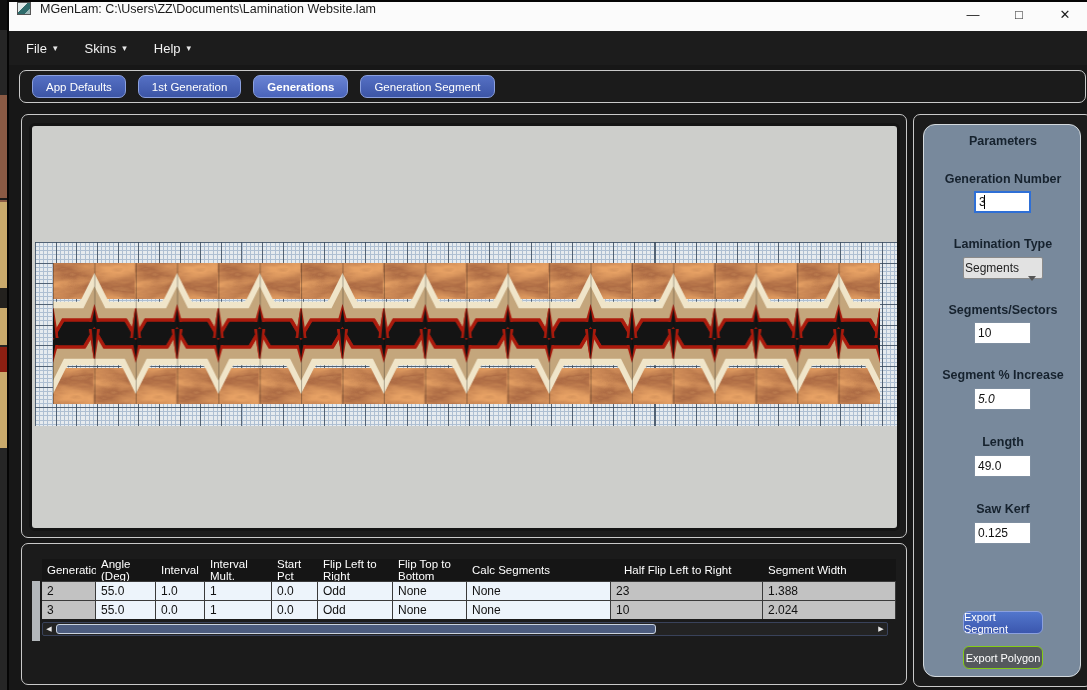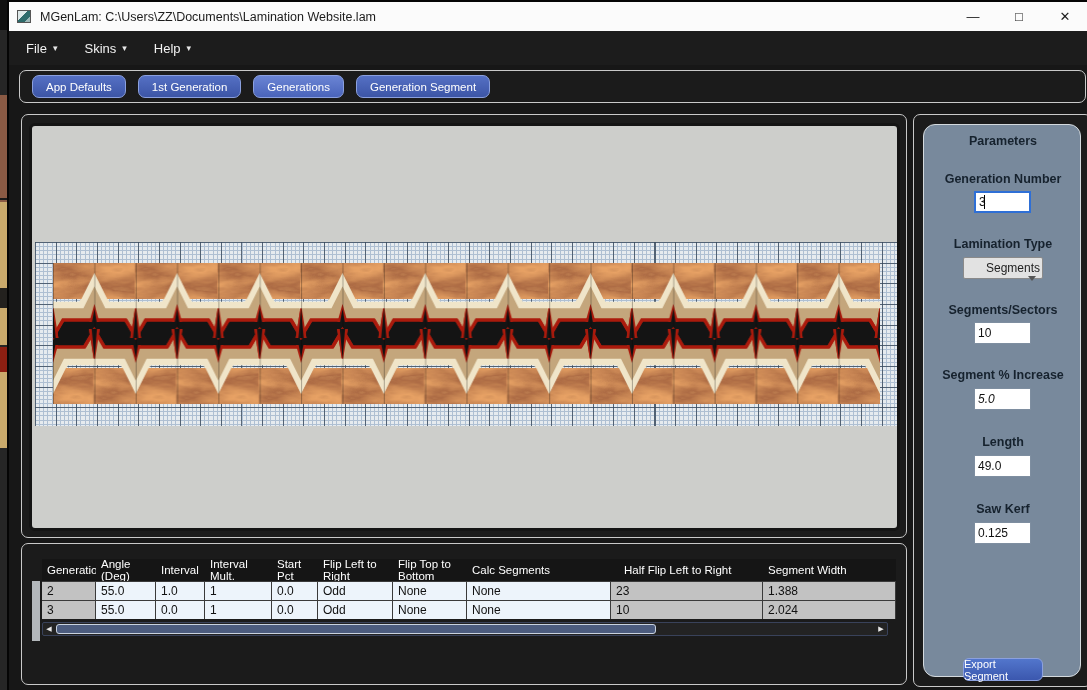--- a/index.html
+++ b/index.html
@@ -9,41 +9,41 @@
 
   
   #bg-sliver { left:0; top:30px; width:7px; height:660px; background:#262626; }
   .sl { position:absolute; left:0; width:7px; }
 
   
   #win { left:7px; top:0; width:1080px; height:690px; background:#171717;
          border-top:2px solid #050505; border-left:2px solid #050505; }
 
   #titlebar { left:0; top:0; width:1078px; height:29px; background:#fbfbfb;
-              display:flex; align-items:center; }
+              display:flex; align-items:flex-start; }
   #app-icon { width:14px; height:13px; margin-left:8px; border:1px solid #555;
               background:linear-gradient(135deg,#dfe9e9 0 40%,#2e6b6b 40% 75%,#9db8b8 75%); }
   #title-text { margin-left:9px; font-size:12.5px; color:#1c1c1c; }
   #win-controls { margin-left:auto; display:flex; align-items:center; gap:14px; margin-right:6px; }
   .wbtn { width:32px; height:25px; display:flex; align-items:center; justify-content:center;
           color:#1a1a1a; font-size:13px; }
 
   #menubar { left:0; top:29px; width:1078px; height:34px; background:#1c1c1c;
              display:flex; align-items:center; gap:27px; padding-left:17px; }
   .menu-item { color:#f2f2f2; font-size:13px; display:flex; align-items:center; gap:6px; cursor:default; }
   .caret { font-size:9px; color:#e8e8e8; }
 
   .groupbox { border:1px solid #c9c9c9; border-radius:7px; background:#1b1b1b; }
 
   #toolbar { left:10px; top:68px; width:1067px; height:33px; display:flex;
              align-items:center; gap:12px; padding-left:12px; }
   .tbtn { height:23px; padding:0 13px; border-radius:7px; color:#fff; font-size:11.5px;
           border:1px solid #8ba0de; background:linear-gradient(#5570c4,#3c55a6);
           display:flex; align-items:center; }
-  .tbtn.active { background:linear-gradient(#6a84d4,#4a64ba); }
+  .tbtn.active { background:linear-gradient(#6a84d4,#4a64ba);font-weight:bold; }
 
   #preview-box { left:12px; top:112px; width:886px; height:424px; }
   #preview-area { left:20px; top:121px; width:871px; height:408px; background:#cdcecb;
                   border:3px solid #141414; border-radius:6px; overflow:hidden; }
   #gridpaper { left:3px; top:116px; width:863px; height:184px;
     background:
       repeating-linear-gradient(to right, rgba(58,74,92,.8) 0 1px, transparent 1px 20.65px),
       repeating-linear-gradient(to bottom, rgba(58,74,92,.8) 0 1px, transparent 1px 20.65px),
       repeating-linear-gradient(to right, #aebfd2 0 1px, transparent 1px 4.13px),
       repeating-linear-gradient(to bottom, #aebfd2 0 1px, transparent 1px 4.13px),
@@ -76,26 +76,26 @@
                  border:1px solid #d4dade; border-radius:12px; }
   .plabel { position:absolute; width:158px; text-align:center; font-size:12.5px;
             font-weight:bold; color:#16222e; }
   .pinput { position:absolute; left:50px; width:57px; height:22px; background:#fff;
             border:1px solid #7e8ea0; font-size:12px; color:#111; padding-left:3px;
             font-family:"Liberation Sans", sans-serif; }
   #gen-input { border:2px solid #2e6fd6; }
   .caretbar { position:absolute; left:60px; width:1px; height:14px; background:#000; }
   #lam-select { position:absolute; left:39px; width:80px; height:22px; background:#e2e2e2;
                 border:1px solid #8a8a8a; border-radius:2px; display:flex; align-items:center;
-                font-size:12px; color:#222; padding-left:22px; }
+                font-size:12px; color:#222; padding-left:1px; }
   .chev { position:absolute; right:6px; top:9px; width:0; height:0;
           border-left:4px solid transparent; border-right:4px solid transparent;
           border-top:5px solid #555; }
   .ebtn { position:absolute; left:39px; width:80px; height:23px; border-radius:6px;
-          color:#fff; font-size:11px; display:flex; align-items:center; justify-content:center;margin-top:47px; }
+          color:#fff; font-size:11px; display:flex; align-items:center; justify-content:center; }
   #export-segment { background:linear-gradient(#5276cc,#3b57ae); border:1px solid #8ba0de; }
   #export-polygon { background:#55595d; border:1px solid #84cc16; }
 </style>
 </head>
 <body>
 
 <div id="bg-sliver" class="abs">
   <div class="sl" style="top:65px;height:103px;background:#8a5a44"></div>
   <div class="sl" style="top:168px;height:2px;background:#1a1a1a"></div>
   <div class="sl" style="top:170px;height:32px;background:#8a5a44"></div>

